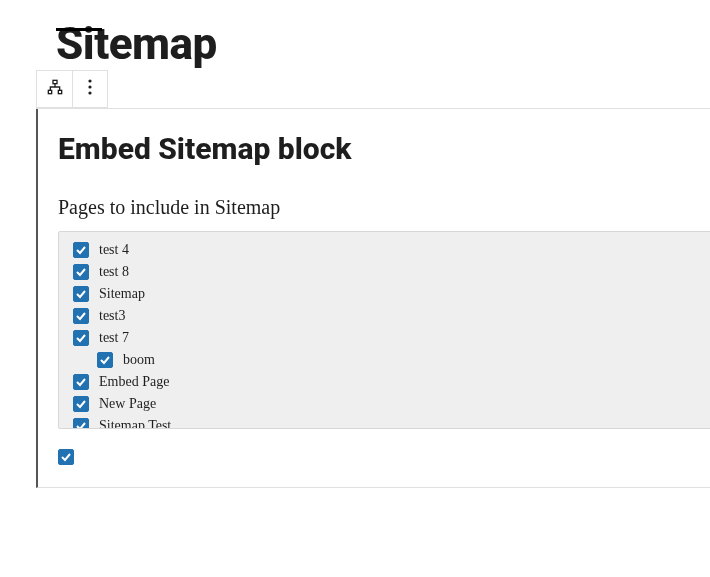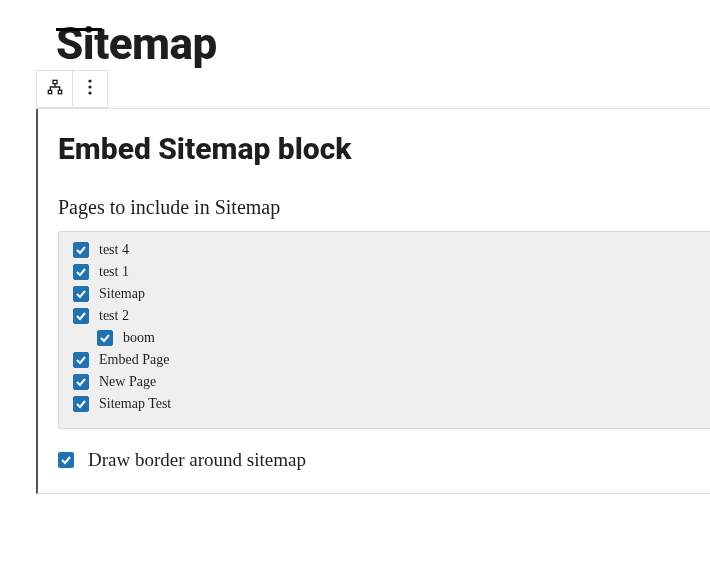--- a/index.html
+++ b/index.html
@@ -155,37 +155,45 @@
             </svg>
           </div>
           <span>test 4</span>
         </div>
         <div class="page-item">
           <div class="checkbox checked">
             <svg width="12" height="12" viewBox="0 0 12 12">
               <path d="M2 6 L5 9 L10 3" stroke="#fff" stroke-width="2" fill="none"></path>
             </svg>
           </div>
-          <span>test 1</span>
+          <span>test 8</span>
         </div>
         <div class="page-item">
           <div class="checkbox checked">
             <svg width="12" height="12" viewBox="0 0 12 12">
               <path d="M2 6 L5 9 L10 3" stroke="#fff" stroke-width="2" fill="none"></path>
             </svg>
           </div>
           <span>Sitemap</span>
         </div>
         <div class="page-item">
           <div class="checkbox checked">
             <svg width="12" height="12" viewBox="0 0 12 12">
               <path d="M2 6 L5 9 L10 3" stroke="#fff" stroke-width="2" fill="none"></path>
             </svg>
           </div>
-          <span>test 2</span>
+          <span>test3</span>
+        </div>
+        <div class="page-item">
+          <div class="checkbox checked">
+            <svg width="12" height="12" viewBox="0 0 12 12">
+              <path d="M2 6 L5 9 L10 3" stroke="#fff" stroke-width="2" fill="none"></path>
+            </svg>
+          </div>
+          <span>test 7</span>
         </div>
         <div class="page-item indent-1">
           <div class="checkbox checked">
             <svg width="12" height="12" viewBox="0 0 12 12">
               <path d="M2 6 L5 9 L10 3" stroke="#fff" stroke-width="2" fill="none"></path>
             </svg>
           </div>
           <span>boom</span>
         </div>
         <div class="page-item">
@@ -213,16 +221,15 @@
           <span>Sitemap Test</span>
         </div>
       </div>
 
     <div class="border-option">
       <div class="checkbox checked">
         <svg width="12" height="12" viewBox="0 0 12 12">
             <path d="M2 6 L5 9 L10 3" stroke="#fff" stroke-width="2" fill="none"></path>
           </svg>
       </div>
-      <span>Draw border around sitemap</span>
     </div>
   </div>
 </div>
 
 </body></html>

